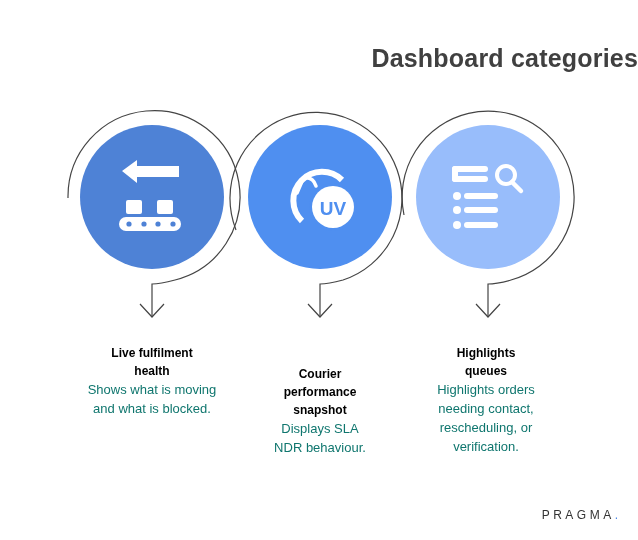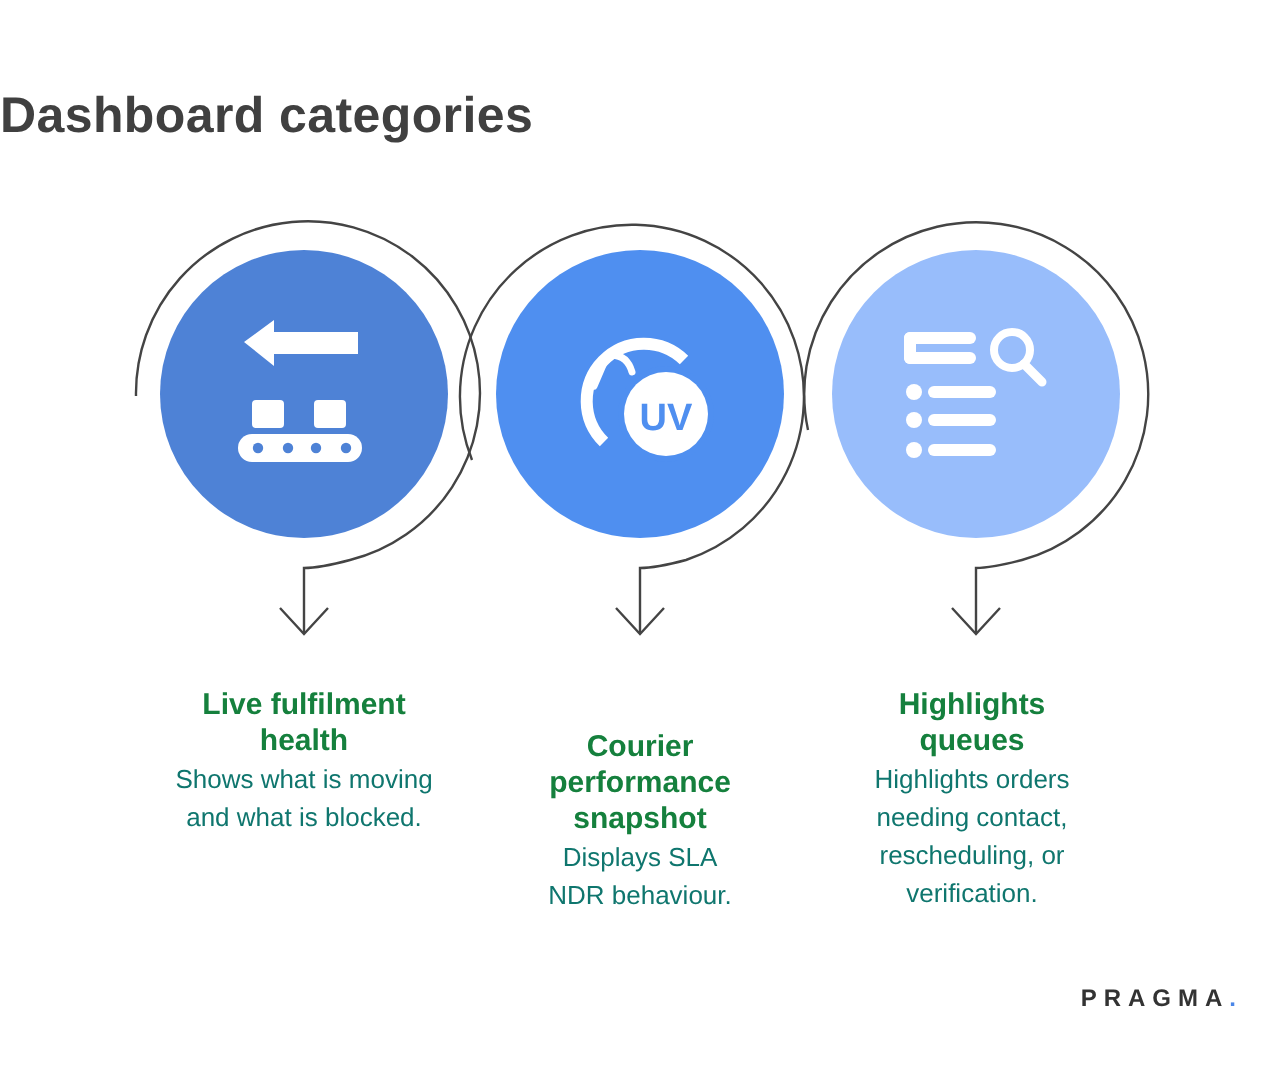--- a/index.html
+++ b/index.html
@@ -1,25 +1,25 @@
 <!DOCTYPE html>
 <html><head>
   <meta charset="utf-8">
   <style>
     html, body { margin: 0; padding: 0; background: #ffffff; }
     body { width: 638px; height: 540px; position: relative; overflow: hidden;
            font-family: "Liberation Sans", "DejaVu Sans", sans-serif; }
-    .title { position: absolute; left: 0; top: 44px; width: 638px; text-align: left;
+    .title { position: absolute; left: 0; top: 44px; width: 638px; text-align: right;
              font-size: 25px; font-weight: bold; color: #404040; letter-spacing: 0.2px; }
     svg.diagram { position: absolute; left: 0; top: 0; }
     .card-text { position: absolute; width: 170px; text-align: center; }
-    .card-title { font-size: 15px; font-weight: bold; color: #15803d; line-height: 18px; }
+    .card-title { font-size: 12px; font-weight: bold; color: #000000; line-height: 18px; }
     .card-desc { font-size: 13px; color: #0f766e; line-height: 19px; }
-    .brand { position: absolute; right: 20px; top: 492px; font-size: 12px; letter-spacing: 3.5px;
-             color: #333333; font-weight: bold; }
+    .brand { position: absolute; right: 20px; top: 508px; font-size: 12px; letter-spacing: 3.5px;
+             color: #333333; font-weight: normal; }
     .brand .dot { color: #4a86e8; letter-spacing: 0; }
   </style>
 </head>
 <body>
 
 <div class="title">Dashboard categories</div>
 
 <svg class="diagram" width="638" height="540" viewBox="0 0 638 540">
 
   <g fill="none" stroke="#444444" stroke-width="1.2">

